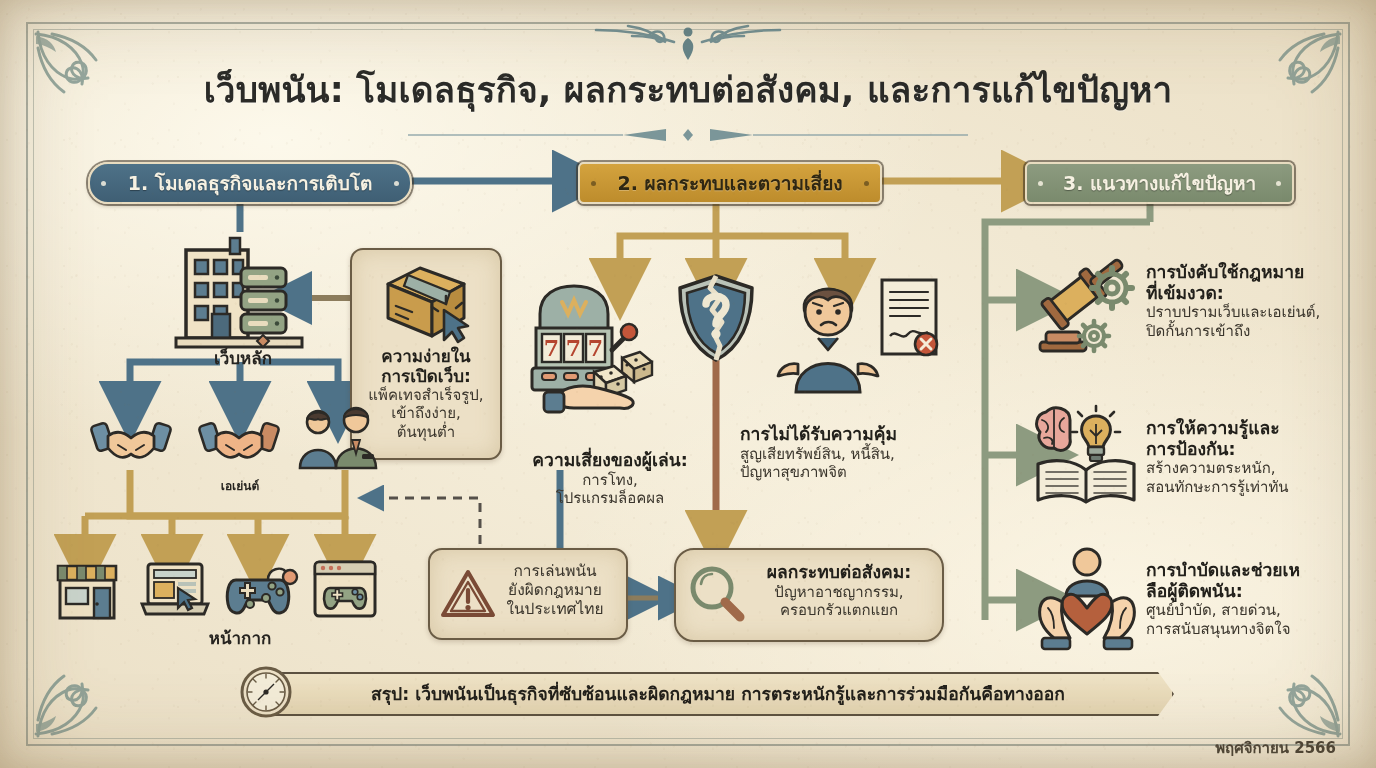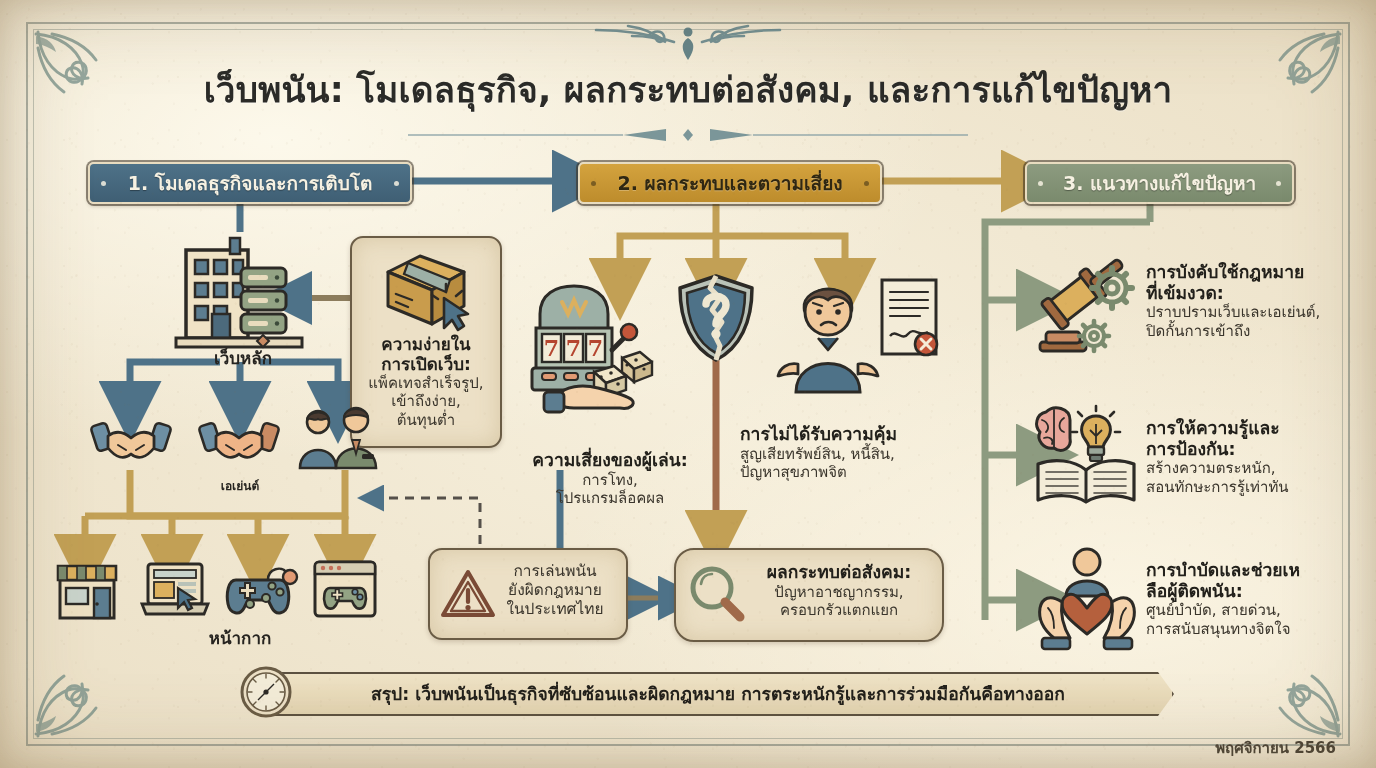--- a/index.html
+++ b/index.html
@@ -57,21 +57,21 @@
     display:flex;align-items:center;justify-content:center;
     color:#f6f1e2;font-weight:bold;font-size:19px;
     border:2px solid #e8dcc0;box-shadow:0 0 0 2px rgba(60,50,35,.55), 0 2px 4px rgba(60,45,25,.28);
     text-shadow:0 1px 1px rgba(0,0,0,.35);
   }
   .banner::before,.banner::after{
     content:"";position:absolute;width:5px;height:5px;border-radius:50%;
     background:rgba(246,241,226,.85);
   }
   .banner::before{left:11px;} .banner::after{right:11px;}
-  #banner1{left:88px;top:162px;width:320px;background:linear-gradient(#4e7288,#3f5f74);}
+  #banner1{left:88px;top:162px;width:320px;background:linear-gradient(#4e7288,#3f5f74);border-radius:20px;}
   #banner2{left:578px;top:162px;width:300px;background:linear-gradient(#d4a33e,#bd8c2c);color:#2f2712;text-shadow:0 1px 0 rgba(255,255,255,.25);}
   #banner2::before,#banner2::after{background:rgba(60,48,20,.55);}
   #banner3{left:1025px;top:162px;width:265px;background:linear-gradient(#8d9b80,#7a8a6d);}
 
   
   .card{
     position:absolute;background:#ece0c6;border:2px solid #6a5c45;border-radius:13px;
     box-shadow:0 2px 5px rgba(80,60,35,.22), inset 0 0 22px rgba(190,168,125,.45);
   }
 
@@ -251,21 +251,21 @@
     <g fill="#3c4a3a">
         <circle cx="109" cy="39.5" r="2.2"></circle>
         <circle cx="109" cy="62.5" r="2.2"></circle>
         <circle cx="109" cy="85.5" r="2.2"></circle>
       </g>
     <rect x="8" y="100" width="126" height="9" fill="#e9dcbe" stroke="#2c2a26" stroke-width="3"></rect>
     <path d="M95 97 L101 103 L95 109 L89 103 Z" fill="#c98b63" stroke="#2c2a26" stroke-width="2"></path>
   </svg>
   <div class="lbl" style="left:168px;top:344px;width:150px;font-size:17px">เว็บหลัก</div>
 
-  <div class="card" style="left:350px;top:236px;width:148px;height:208px">
+  <div class="card" style="left:350px;top:248px;width:148px;height:208px">
     <svg style="position:absolute;left:22px;top:8px;width:104px;height:84px" viewBox="0 0 104 84">
       <path d="M14 26 L46 10 L90 26 L58 44 Z" fill="#dcb05e" stroke="#2c2a26" stroke-width="3" stroke-linejoin="round"></path>
       <path d="M14 26 L58 44 L58 78 L14 60 Z" fill="#c99c4c" stroke="#2c2a26" stroke-width="3" stroke-linejoin="round"></path>
       <path d="M58 44 L90 26 L90 60 L58 78 Z" fill="#b88c3f" stroke="#2c2a26" stroke-width="3" stroke-linejoin="round"></path>
       <path d="M34 17 L76 34 L72 46 L30 28 Z" fill="#9db0a6" stroke="#2c2a26" stroke-width="2.2"></path>
       <g stroke="#2c2a26" stroke-width="2.4" stroke-linecap="round">
           <path d="M22 48 L38 54"></path>
           <path d="M22 56 L34 61"></path>
         </g>
       <g stroke="#2c2a26" stroke-width="2.6" stroke-linecap="round">

